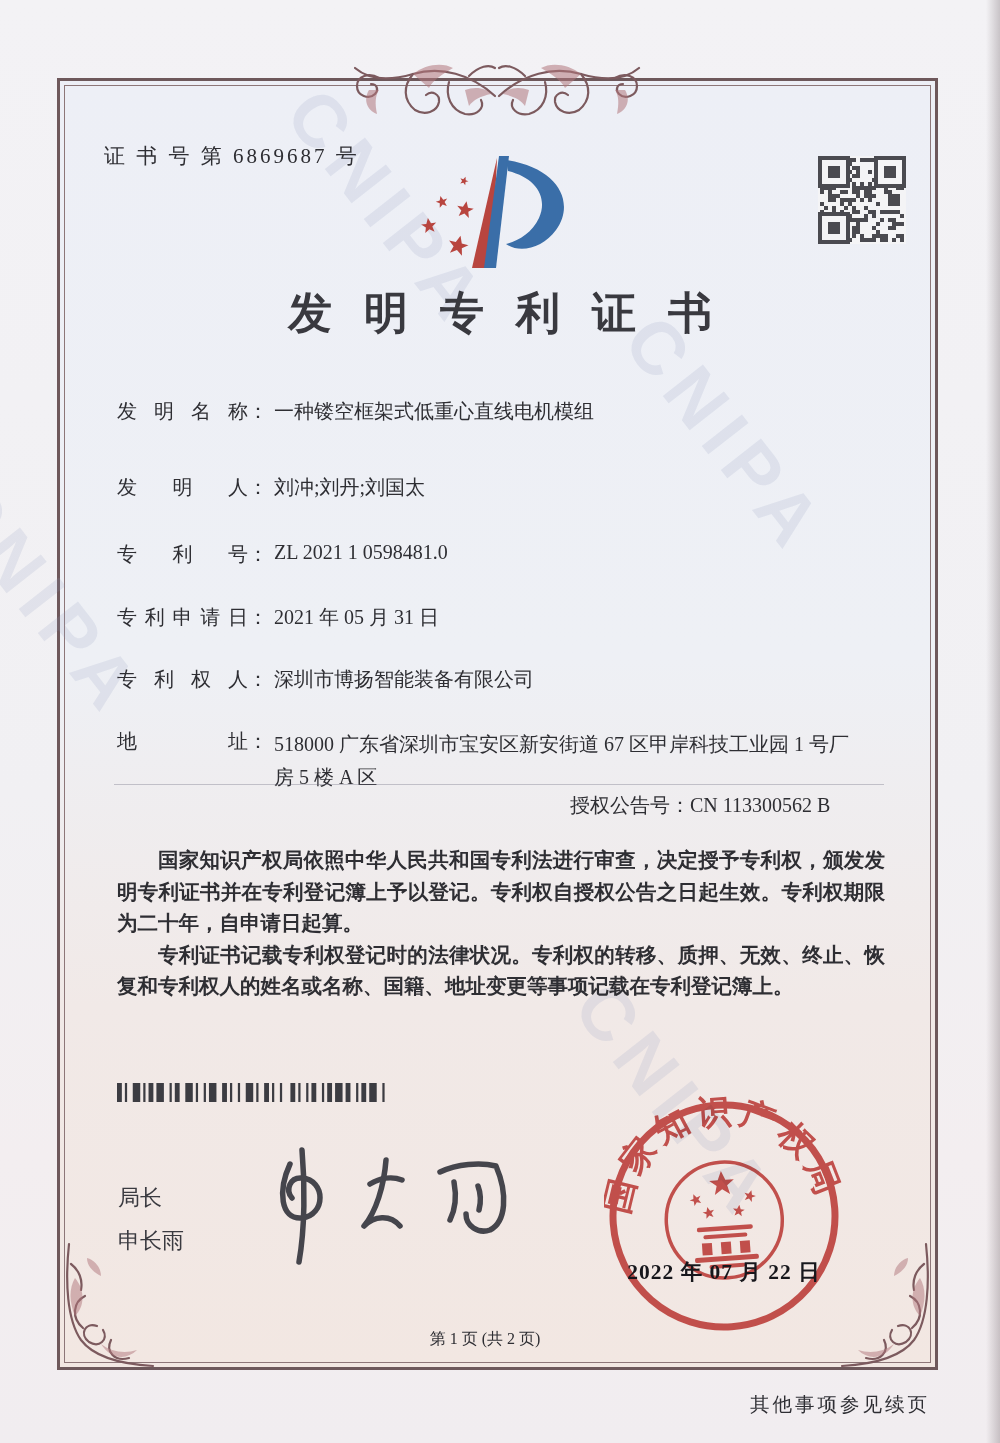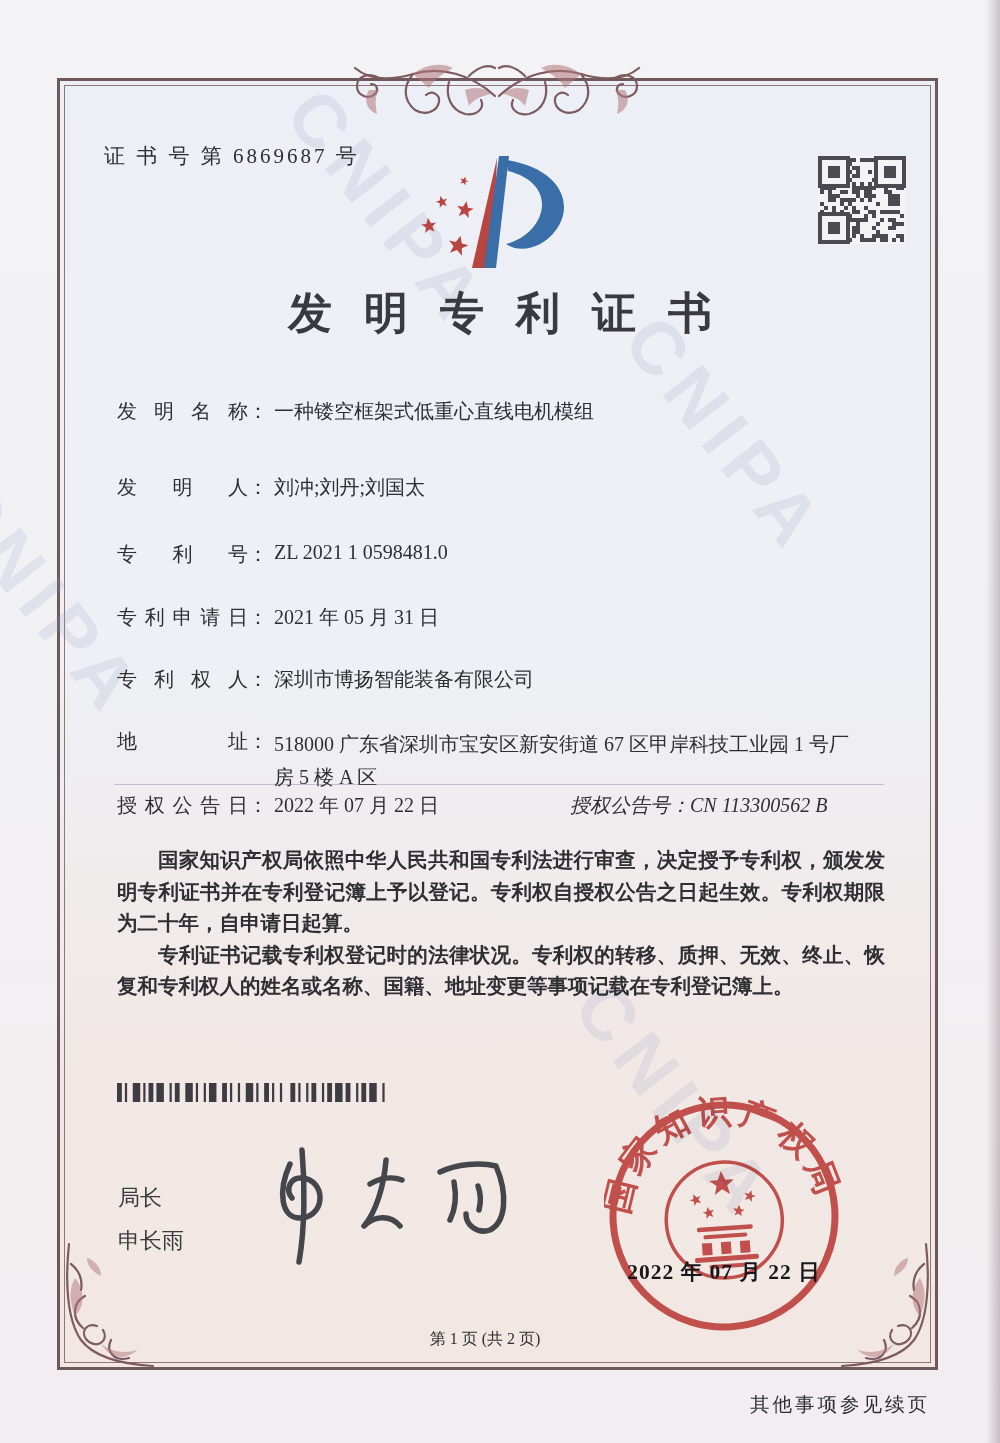--- a/index.html
+++ b/index.html
@@ -26,21 +26,21 @@
   
   .abs{position:absolute; z-index:4;}
   .cert-no{left:104px; top:142px; font-size:21px; letter-spacing:3px;}
   .title{left:0; width:1000px; top:284px; text-align:center; font-size:44px;
     font-weight:bold; letter-spacing:32px; text-indent:32px; color:#39393f;}
   .row{left:117px; font-size:20px; white-space:nowrap;}
   .row .lbl{display:inline-block; width:131px; text-align:justify; text-align-last:justify; vertical-align:top;}
   .row .colon{display:inline-block; vertical-align:top;}
   .row .val{display:inline-block; margin-left:6px; vertical-align:top;}
   .val-wrap{white-space:normal; width:585px; line-height:33px;}
-  .row2{left:570px; font-size:20px; white-space:nowrap;font-style:italic;}
+  .row2{left:570px; font-size:20px; white-space:nowrap;}
   .rule{position:absolute; left:114px; width:770px; top:784px; height:1px;
     background:rgba(110,105,125,.35); z-index:4;}
   .paras{left:117px; width:768px; top:845px; font-size:20.5px; line-height:31.5px;
     text-align:justify; z-index:4;font-weight:bold;}
   .paras p{text-indent:2em; margin:0;}
   .barcode{left:117px; top:1083px; z-index:4;}
   .director{left:118px; top:1176px; font-size:22px; line-height:43px; z-index:4;
     font-family:"Liberation Sans","DejaVu Sans",sans-serif; color:#3a3a40;}
   .signature{left:252px; top:1136px; z-index:5;}
   .seal{left:604px; top:1096px; z-index:5; mix-blend-mode:multiply; opacity:.88;}
@@ -305,23 +305,20 @@
   </div>
   <div class="abs row" style="top:666px;">
     <span class="lbl">专利权人</span><span class="colon">：</span><span class="val">深圳市博扬智能装备有限公司</span>
   </div>
   <div class="abs row" style="top:728px;">
     <span class="lbl">地址</span><span class="colon">：</span><span class="val val-wrap">518000 广东省深圳市宝安区新安街道 67 区甲岸科技工业园 1 号厂房 5 楼 A 区</span>
   </div>
 
   <div class="rule"></div>
 
-  <div class="abs row" style="top:792px;">
-    <span class="lbl">授权公告日</span><span class="colon">：</span><span class="val">2022 年 07 月 22 日</span>
-  </div>
   <div class="abs row2" style="top:792px;">
     <span>授权公告号</span><span>：</span><span class="val">CN 113300562 B</span>
   </div>
 
   <div class="abs paras">
     <p>国家知识产权局依照中华人民共和国专利法进行审查，决定授予专利权，颁发发明专利证书并在专利登记簿上予以登记。专利权自授权公告之日起生效。专利权期限为二十年，自申请日起算。</p>
     <p>专利证书记载专利权登记时的法律状况。专利权的转移、质押、无效、终止、恢复和专利权人的姓名或名称、国籍、地址变更等事项记载在专利登记簿上。</p>
   </div>
 
   <svg class="abs barcode" id="barcode" width="268" height="19" viewBox="0 0 268 19">

